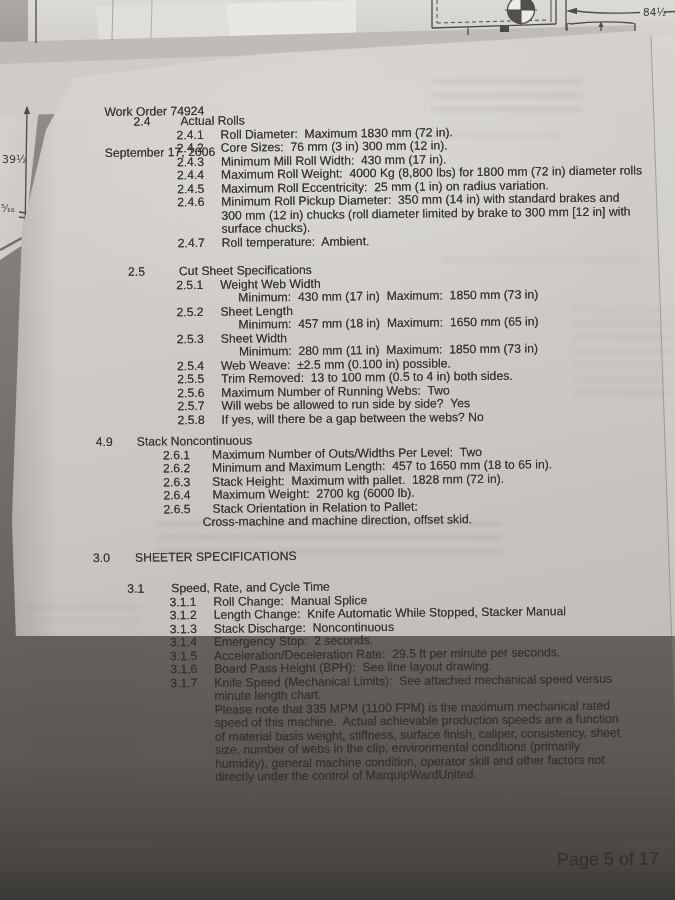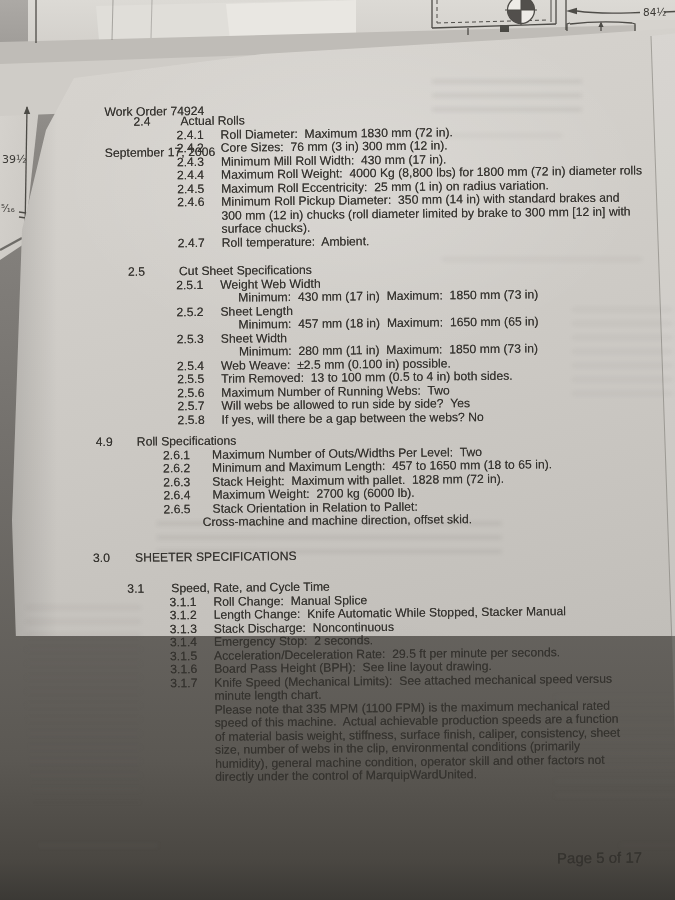--- a/index.html
+++ b/index.html
@@ -52,21 +52,21 @@
   .sec-1{margin-top:15px;}
   .sec-2{margin-top:8px;}
   .sec-3{margin-top:21px;}
   .sec-4{margin-top:18px;}
   .sec-0 .num{left:121px}.sec-0 .title{left:168px}.sec-0 .inum{left:164px}.sec-0 .text{left:208px}
   .sec-1 .num{left:114px}.sec-1 .title{left:165px}.sec-1 .inum{left:162px}.sec-1 .text{left:206px}.sec-1 .sub{left:224px}
   .sec-2 .num{left:80px}.sec-2 .title{left:121px}.sec-2 .inum{left:147px}.sec-2 .text{left:196px}.sec-2 .sub{left:186px}
   .sec-3 .num{left:76px}.sec-3 .title{left:118px}
   .sec-4 .num{left:110px}.sec-4 .title{left:154px}.sec-4 .inum{left:152px}.sec-4 .text{left:196px}
   .page-label{position:absolute;left:545px;top:849px;white-space:pre;transform:rotate(-0.6deg);
-    color:#35332f;font-size:15px;text-shadow:0 0 .5px rgba(53,51,47,.75);}
+    color:#35332f;font-size:18px;text-shadow:0 0 .5px rgba(53,51,47,.75);}
   .draw-svg{left:0;top:0;}
   .draw-svg text{fill:#3b3935;font-family:"DejaVu Sans",sans-serif;}
 </style>
 </head>
 <body>
 
 <div class="abs sheet-drawing-top"></div>
 <div class="abs sheet-drawing-left"></div>
 <div class="abs fold-paper-a"></div>
 <div class="abs fold-paper-b"></div>
@@ -232,21 +232,21 @@
             <span class="text">Will webs be allowed to run side by side?  Yes</span>
           </div>
           <div class="row item">
             <span class="inum">2.5.8</span>
             <span class="text">If yes, will there be a gap between the webs? No</span>
           </div>
         </div>
         <div class="sec sec-2">
           <div class="row head">
             <span class="num">4.9</span>
-            <span class="title">Roll Specifications</span>
+            <span class="title">Stack Noncontinuous</span>
           </div>
           <div class="row item">
             <span class="inum">2.6.1</span>
             <span class="text">Maximum Number of Outs/Widths Per Level:  Two</span>
           </div>
           <div class="row item">
             <span class="inum">2.6.2</span>
             <span class="text">Minimum and Maximum Length:  457 to 1650 mm (18 to 65 in).</span>
           </div>
           <div class="row item">

